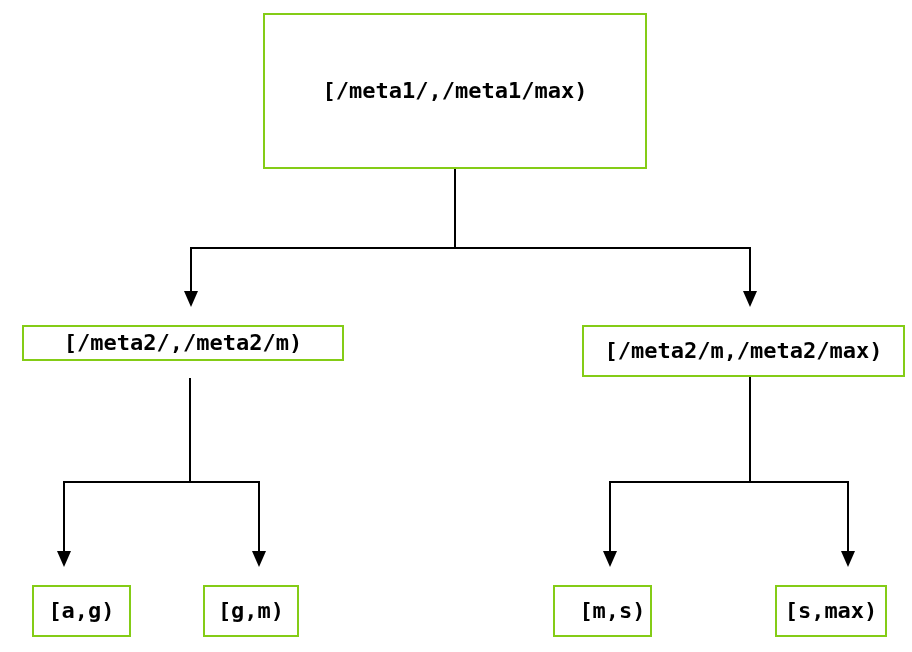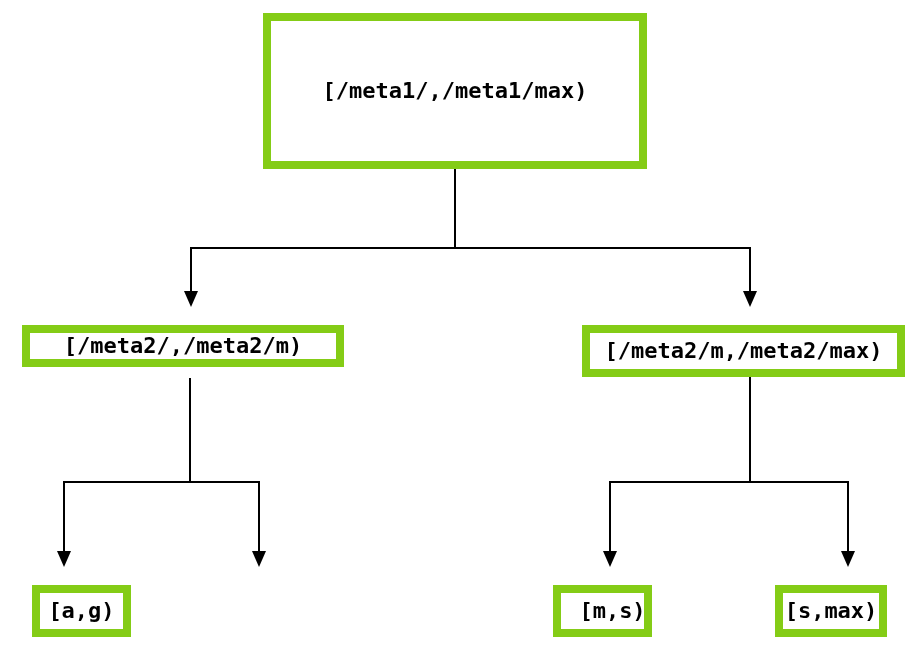--- a/index.html
+++ b/index.html
@@ -27,34 +27,34 @@
     stroke: #000000;
     stroke-width: 2;
   }
   .edges .head {
     fill: #000000;
     stroke: none;
   }
   .node {
     position: absolute;
     box-sizing: border-box;
-    border: 8px solid #84cc16;
+    border: 2px solid #84cc16;
     background: #ffffff;
     color: #000000;
     display: flex;
     align-items: center;
     justify-content: center;
     font-family: "DejaVu Sans Mono", monospace;
     font-size: 22px;
     font-weight: bold;
     white-space: nowrap;
     line-height: 1;
   }
   #n-root  { left: 263px; top: 13px;  width: 384px; height: 156px; }
-  #n-left  { left: 22px;  top: 325px; width: 322px; height: 42px;  }
+  #n-left  { left: 22px;  top: 325px; width: 322px; height: 36px;  }
   #n-right { left: 582px; top: 325px; width: 323px; height: 52px;  }
   #n-ag    { left: 8px;   top: 585px; width: 99px;  height: 52px; margin-left: 24px;  }
   #n-gm    { left: 203px; top: 585px; width: 96px;  height: 52px;  }
   #n-ms    { left: 553px; top: 585px; width: 99px;  height: 52px; padding-left: 20px;  }
   #n-smax  { left: 775px; top: 585px; width: 112px; height: 52px;  }
 </style>
 </head>
 <body>
 
 <div class="canvas">
@@ -80,16 +80,17 @@
       <polyline class="wire" points="610,552 610,482 848,482 848,552"></polyline>
       <polygon class="head" points="603,551 617,551 610,567"></polygon>
       <polygon class="head" points="841,551 855,551 848,567"></polygon>
     </g>
   </svg>
 
   <div class="node" id="n-root">[/meta1/,/meta1/max)</div>
   <div class="node" id="n-left">[/meta2/,/meta2/m)</div>
   <div class="node" id="n-right">[/meta2/m,/meta2/max)</div>
   <div class="node" id="n-ag">[a,g)</div>
+  <div class="node" id="n-gm">[g,m)</div>
   <div class="node" id="n-ms">[m,s)</div>
   <div class="node" id="n-smax">[s,max)</div>
 
 </div>
 
 </body></html>

